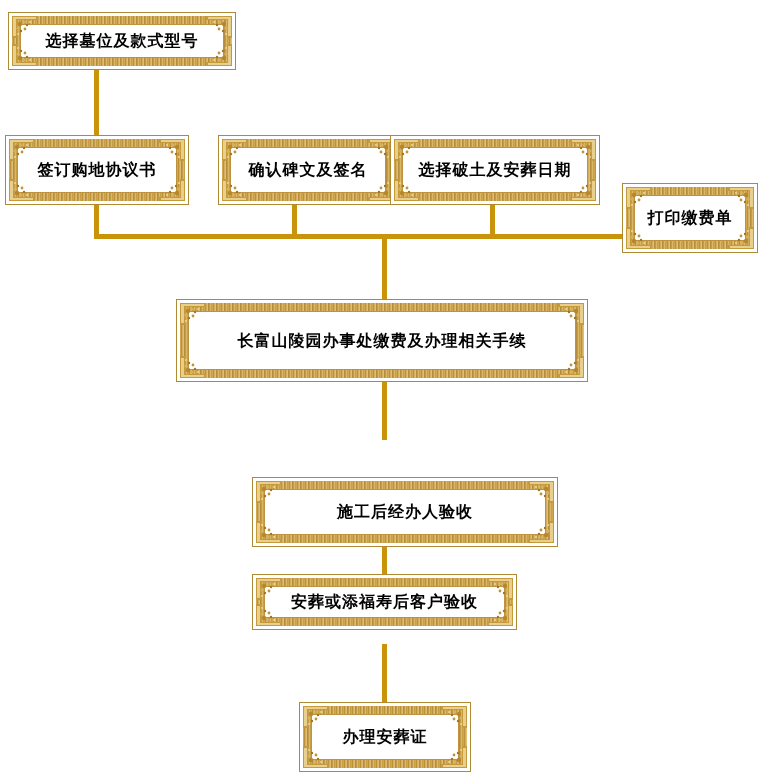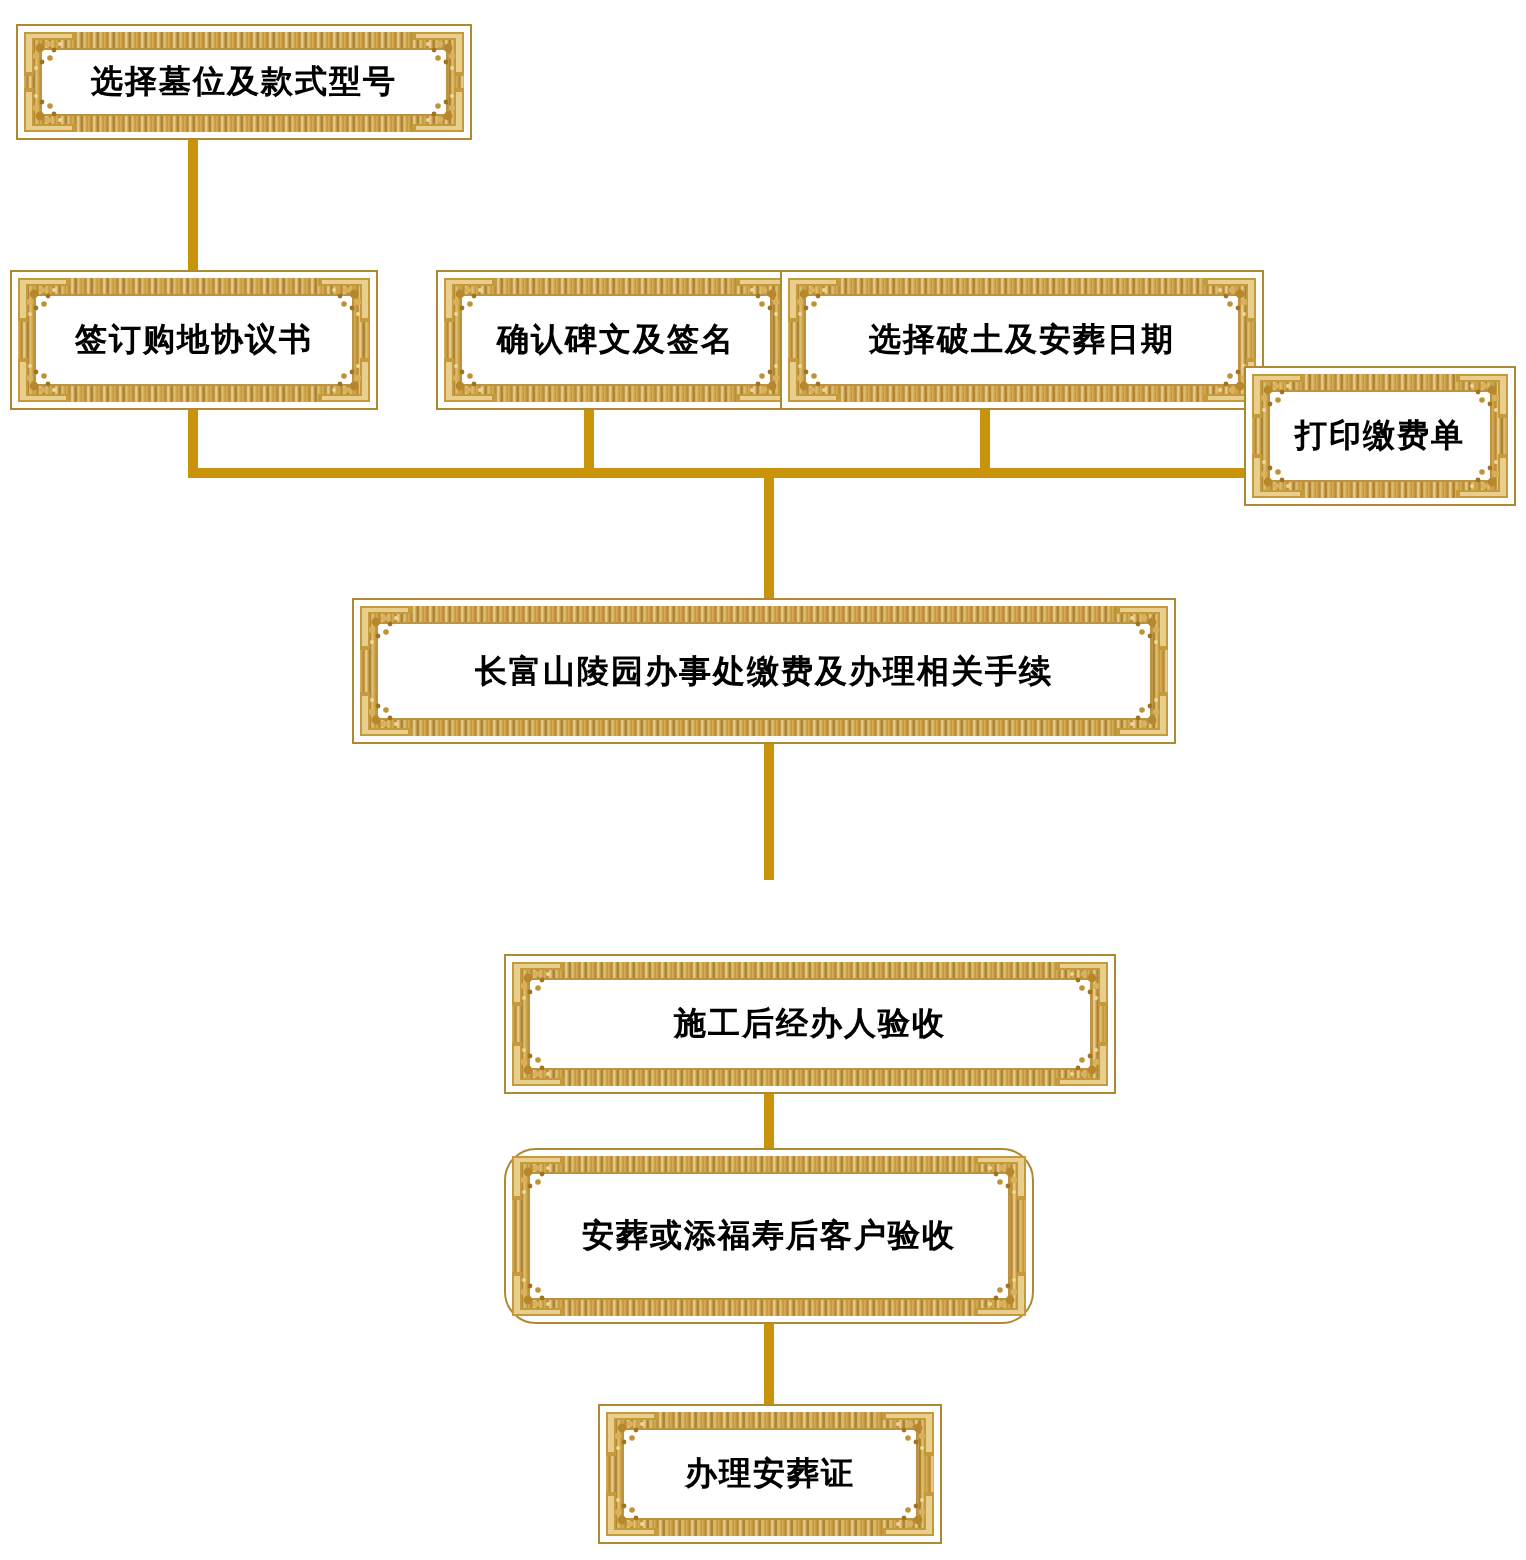--- a/index.html
+++ b/index.html
@@ -278,21 +278,21 @@
   <circle cx="6" cy="12" r="1.6" fill="#d9b15c"></circle>
   <circle cx="15" cy="9" r="1.2" fill="#a3741f"></circle>
   <circle cx="9" cy="15" r="1.2" fill="#a3741f"></circle>
   <circle cx="18" cy="6" r="1.0" fill="#efd79a"></circle>
   <circle cx="6" cy="18" r="1.0" fill="#efd79a"></circle>
   <circle cx="13" cy="13" r="1.4" fill="#c09334"></circle>
 </svg>
       </div>
       <div class="label">确认碑文及签名</div>
     </div>
-    <div class="node" style="left: 390px; top: 135px; width: 242px; height: 70px;">
+    <div class="node" style="left: 390px; top: 135px; width: 210px; height: 70px;">
       <div class="frame"></div>
       <div class="inner-line"></div>
       <div class="corner tl">
 <svg viewBox="0 0 26 22" xmlns="http://www.w3.org/2000/svg">
   <path d="M0 0 H26 V4 H5 V22 H0 Z" fill="#c59a3a"></path>
   <path d="M1 1 H24 V3 H4 V20 H1 Z" fill="#e8cf8e"></path>
   <circle cx="8" cy="8" r="2.2" fill="#b8862b"></circle>
   <circle cx="12" cy="6" r="1.6" fill="#d9b15c"></circle>
   <circle cx="6" cy="12" r="1.6" fill="#d9b15c"></circle>
   <circle cx="15" cy="9" r="1.2" fill="#a3741f"></circle>
@@ -400,21 +400,21 @@
   <circle cx="6" cy="12" r="1.6" fill="#d9b15c"></circle>
   <circle cx="15" cy="9" r="1.2" fill="#a3741f"></circle>
   <circle cx="9" cy="15" r="1.2" fill="#a3741f"></circle>
   <circle cx="18" cy="6" r="1.0" fill="#efd79a"></circle>
   <circle cx="6" cy="18" r="1.0" fill="#efd79a"></circle>
   <circle cx="13" cy="13" r="1.4" fill="#c09334"></circle>
 </svg>
       </div>
       <div class="label">打印缴费单</div>
     </div>
-    <div class="node wide" style="left: 176px; top: 299px; width: 412px; height: 73px;">
+    <div class="node wide" style="left: 176px; top: 299px; width: 412px; height: 83px;">
       <div class="frame"></div>
       <div class="inner-line"></div>
       <div class="corner tl">
 <svg viewBox="0 0 26 22" xmlns="http://www.w3.org/2000/svg">
   <path d="M0 0 H26 V4 H5 V22 H0 Z" fill="#c59a3a"></path>
   <path d="M1 1 H24 V3 H4 V20 H1 Z" fill="#e8cf8e"></path>
   <circle cx="8" cy="8" r="2.2" fill="#b8862b"></circle>
   <circle cx="12" cy="6" r="1.6" fill="#d9b15c"></circle>
   <circle cx="6" cy="12" r="1.6" fill="#d9b15c"></circle>
   <circle cx="15" cy="9" r="1.2" fill="#a3741f"></circle>
@@ -522,21 +522,21 @@
   <circle cx="6" cy="12" r="1.6" fill="#d9b15c"></circle>
   <circle cx="15" cy="9" r="1.2" fill="#a3741f"></circle>
   <circle cx="9" cy="15" r="1.2" fill="#a3741f"></circle>
   <circle cx="18" cy="6" r="1.0" fill="#efd79a"></circle>
   <circle cx="6" cy="18" r="1.0" fill="#efd79a"></circle>
   <circle cx="13" cy="13" r="1.4" fill="#c09334"></circle>
 </svg>
       </div>
       <div class="label">施工后经办人验收</div>
     </div>
-    <div class="node" style="left: 252px; top: 574px; width: 265px; height: 88px; border-radius: 16px;">
+    <div class="node" style="left: 252px; top: 574px; width: 265px; height: 56px;">
       <div class="frame"></div>
       <div class="inner-line"></div>
       <div class="corner tl">
 <svg viewBox="0 0 26 22" xmlns="http://www.w3.org/2000/svg">
   <path d="M0 0 H26 V4 H5 V22 H0 Z" fill="#c59a3a"></path>
   <path d="M1 1 H24 V3 H4 V20 H1 Z" fill="#e8cf8e"></path>
   <circle cx="8" cy="8" r="2.2" fill="#b8862b"></circle>
   <circle cx="12" cy="6" r="1.6" fill="#d9b15c"></circle>
   <circle cx="6" cy="12" r="1.6" fill="#d9b15c"></circle>
   <circle cx="15" cy="9" r="1.2" fill="#a3741f"></circle>

